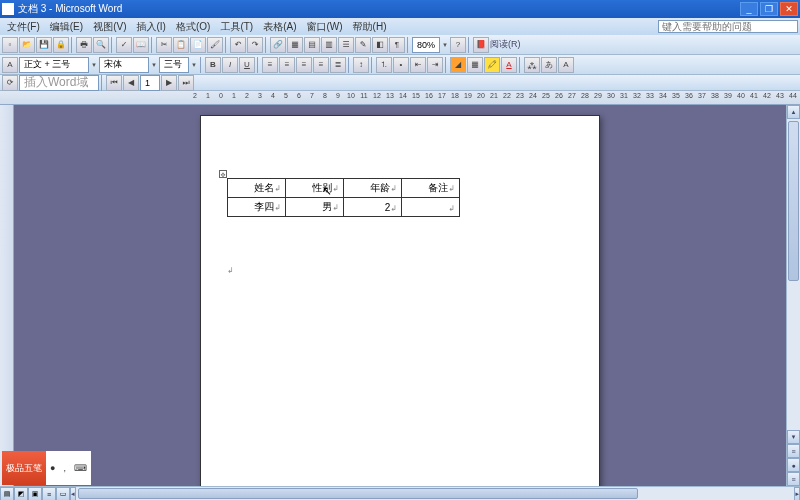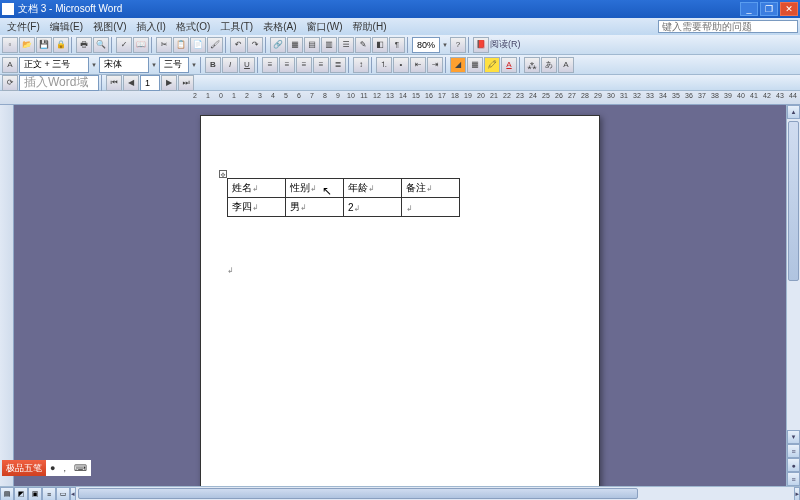--- a/index.html
+++ b/index.html
@@ -17,33 +17,33 @@
 .tool-sep { width: 3px; height: 16px; border-left: 1px solid #8aa0c0; margin: 0 1px; }
 .tool-text { height: 16px; padding: 0 4px; background: #fff; border: 1px solid #7a9ac0; font-size: 9px; display: flex; align-items: center; }
 .tool-drop { font-size: 7px; color: #555; width: 8px; text-align: center; }
 .ruler-h { height: 14px; background: linear-gradient(#e0e8f4,#d0dcec); border-bottom: 1px solid #90a8c8; position: relative; font-size: 7px; color: #444; }
 .ruler-mark { position: absolute; top: 1px; width: 10px; text-align: center; }
 .workspace { display: flex; height: 381px; }
 .ruler-v { width: 14px; background: linear-gradient(90deg,#e0e8f4,#d0dcec); border-right: 1px solid #90a8c8; }
 .doc-area { flex: 1; background: #6a6a90; overflow: hidden; position: relative; display: flex; justify-content: center; }
 .page { width: 400px; height: 540px; background: #fff; margin-top: 10px; box-shadow: 2px 2px 6px rgba(0,0,0,0.4); border: 1px solid #333; position: relative; }
 .para-mark { color: #888; font-size: 8px; }
-.doc-table { position: absolute; top: 62px; left: 26px; border-collapse: collapse; font-size: 10px; }
+.doc-table { position: absolute; top: 62px; left: 26px; border-collapse: collapse; font-size: 10px; text-align: right; }
 .doc-table td { border: 1px solid #333; padding: 2px 4px; height: 16px; min-width: 58px; }
 .table-handle { position: absolute; top: 54px; left: 18px; width: 8px; height: 8px; border: 1px solid #666; font-size: 6px; display: flex; align-items: center; justify-content: center; color: #666; }
 .cursor-arrow { position: absolute; top: 184px; left: 322px; font-size: 12px; color: #000; pointer-events: none; }
 .scroll-v { width: 14px; background: #d8e4f2; border-left: 1px solid #a0b8d0; display: flex; flex-direction: column; }
 .scroll-btn { height: 14px; background: linear-gradient(#e8f0fa,#c0d4ec); border: 1px solid #90a8c8; font-size: 7px; display: flex; align-items: center; justify-content: center; color: #446; }
 .scroll-track { flex: 1; background: #e0e8f4; position: relative; }
 .scroll-thumb { position: absolute; left: 1px; right: 1px; background: linear-gradient(#d0dcf0,#b0c4e0); border: 1px solid #8aa0c0; border-radius: 2px; }
 .scroll-h { height: 14px; background: #d8e4f2; display: flex; border-top: 1px solid #a0b8d0; }
 .view-btns { display: flex; }
 .view-btn { width: 14px; height: 14px; background: linear-gradient(#e8f0fa,#c0d4ec); border: 1px solid #90a8c8; font-size: 7px; display: flex; align-items: center; justify-content: center; }
 .ime-bar { position: absolute; bottom: 24px; left: 2px; height: 16px; display: flex; align-items: center; font-size: 9px; }
-.ime-btn { padding: 0 4px; height: 16px; background: linear-gradient(#f06040,#d04020); color: #fff; display: flex; align-items: center; }
+.ime-btn { padding: 0 4px; height: 34px; background: linear-gradient(#f06040,#d04020); color: #fff; display: flex; align-items: center; }
 </style>
 </head>
 <body>
 
 <div class="titlebar">
   <span class="title-icon"></span>
   <span>文档 3 - Microsoft Word</span>
   <span class="titlebar-spacer"></span>
   <span class="winbtn">_</span>
   <span class="winbtn">❐</span>

